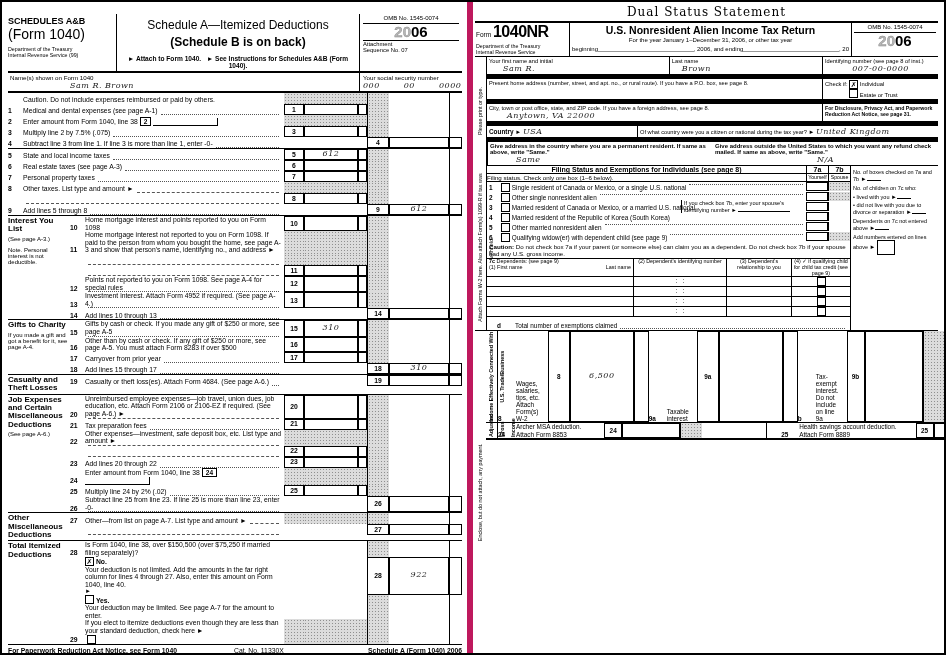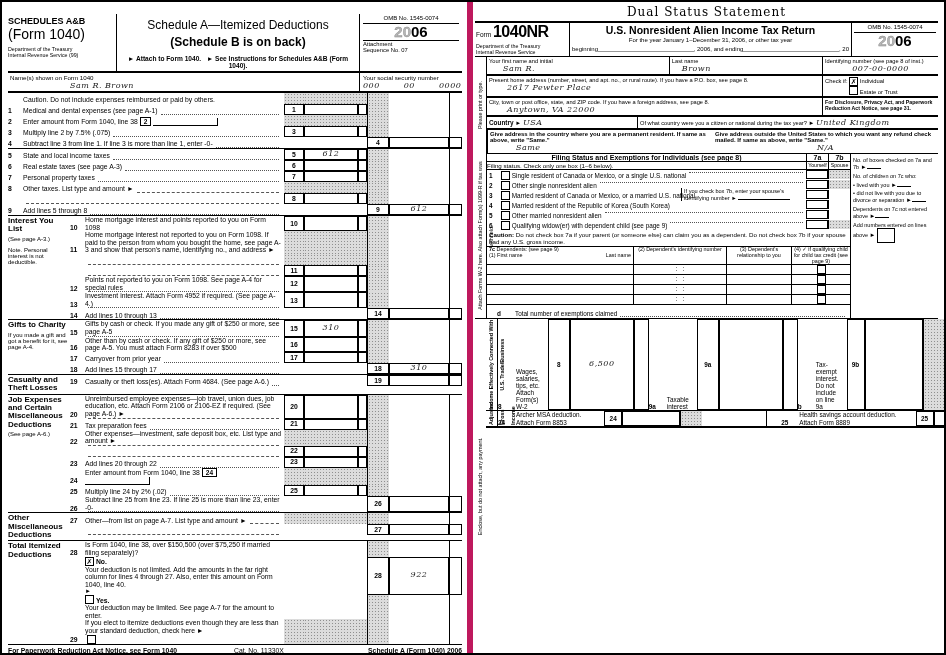--- a/index.html
+++ b/index.html
@@ -67,21 +67,21 @@
   .nhead .c2{flex:1;text-align:center;padding:1px 2px;}
   .nh-title{font-size:10.5px;font-weight:bold;}
   .nh-sub{font-size:6px;margin-top:1px;}
   .nh-beg{display:flex;font-size:6px;margin-top:3px;text-align:left;}
   .nh-beg span{white-space:pre;}
   .nh-beg .bl{flex:1;border-bottom:1px solid #999;}
   .nhead .c3{width:82px;border-left:1px solid #000;padding:1px 2px;}
   .mstrip{width:11px;flex:none;position:relative;border-right:1px solid #000;}
   .mstrip span{position:absolute;left:0;top:0;width:100%;height:100%;writing-mode:vertical-rl;
       transform:rotate(180deg);font-size:5.4px;text-align:center;line-height:11px;}
-  .grid{display:flex;border-bottom:2px solid #000000;}
+  .grid{display:flex;border-bottom:5px solid #000000;}
   .gcell{padding:1px 2px;box-sizing:border-box;}
   .glab{font-size:5.7px;}
   .bL{border-left:1px solid #000;}
   .exempt-title{display:flex;border-bottom:1px solid #000;font-size:7px;}
   .exright{width:88px;border-left:1.5px solid #000;box-sizing:border-box;padding:1px 2px;font-size:5.5px;}
   .exnote{margin-top:2px;line-height:1.1;}
   .blank{display:inline-block;width:14px;border-bottom:1px solid #000;height:5px;}
   .addbox{display:inline-block;width:16px;height:13px;border:1.5px solid #000;vertical-align:middle;}
   .fsrow{display:flex;align-items:center;min-height:10px;padding-left:2px;}
   .fsno{width:12px;font-weight:bold;}
@@ -733,21 +733,20 @@
             <div class="hw" style="padding-left:10px">Brown</div>
           </div>
           <div class="gcell bL" style="width:116px">
             <div class="glab">Identifying number (see page 8 of inst.)</div>
             <div class="hw" style="text-align:center">007-00-0000</div>
           </div>
         </div>
         <div class="grid">
           <div class="gcell" style="flex:1">
             <div class="glab">Present home address (number, street, and apt. no., or rural route). If you have a P.O. box, see page 8.</div>
-            <div class="hw" style="padding-left:18px">2617 Pewter Place</div>
           </div>
           <div class="gcell bL" style="width:116px;font-size:5.8px">
             <span>Check if:</span>
             <span class="cbx">✗</span>
             <span>Individual</span><br>
             <span style="visibility:hidden">Check if:</span>
             <span class="cbx"></span>
             <span>Estate or Trust</span>
           </div>
         </div>

